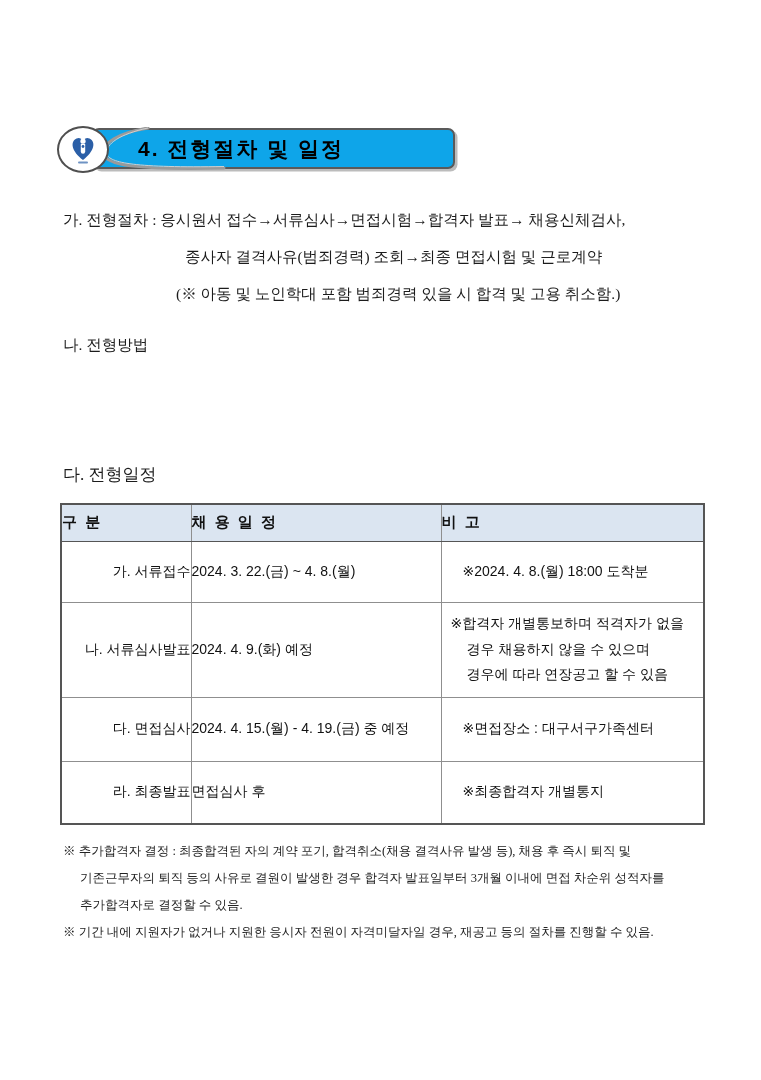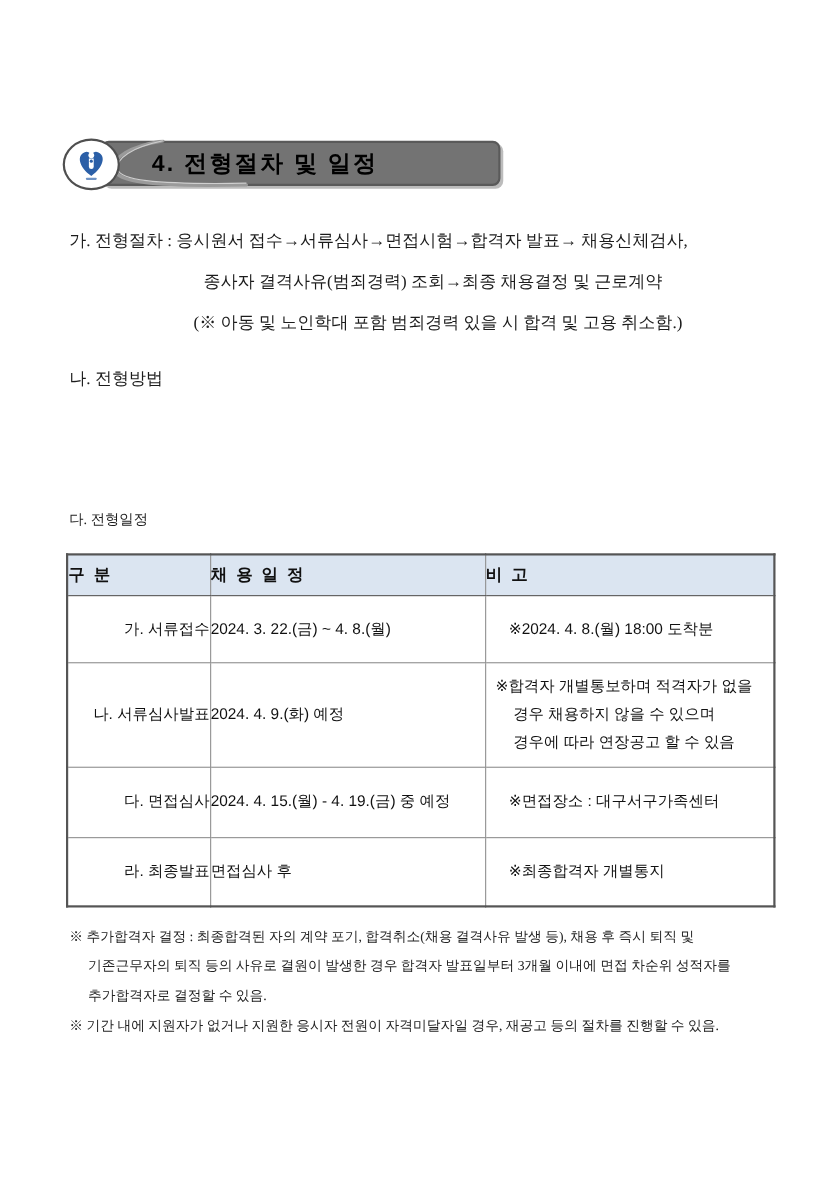--- a/index.html
+++ b/index.html
@@ -10,21 +10,21 @@
     --text-main:#1c1c1c;
   }
   *{margin:0;padding:0;box-sizing:border-box;}
   html,body{background:#ffffff;}
   body{font-family:"Liberation Serif","DejaVu Serif",serif;color:var(--text-main);}
   .page{position:relative;width:761px;height:1080px;background:#ffffff;overflow:hidden;}
 
   
   .banner{
     position:absolute;left:92px;top:128px;width:363px;height:41px;
-    background:#737373;border:2px solid #5a5a5a;border-radius:7px;
+    background:#0ea5e9;border:2px solid #5a5a5a;border-radius:7px;
     box-shadow:2.5px 2.5px 0 #bcbcbc;
   }
   .banner-title{
     position:absolute;left:44px;top:0;height:37px;line-height:37px;
     font-family:"Liberation Sans","DejaVu Sans",sans-serif;
     font-size:21px;font-weight:800;letter-spacing:2px;color:#000;white-space:nowrap;
   }
   .swoosh{position:absolute;left:94px;top:127px;width:140px;height:44px;z-index:3;pointer-events:none;}
   .logo-circle{
     position:absolute;left:57px;top:126px;width:52px;height:47px;
@@ -32,21 +32,21 @@
     z-index:4;display:flex;align-items:center;justify-content:center;
   }
 
   
   .sec{position:absolute;left:63px;width:660px;font-size:15.5px;color:var(--text-main);}
   .sec-procedure{top:201px;line-height:37px;}
   .sec-procedure .cont2{padding-left:122px;}
   .sec-procedure .cont3{padding-left:113px;}
   .sec-method{top:328px;line-height:33px;}
   .sec-method .item{padding-left:22px;}
-  .sec-schedule-title{top:463px;font-size:13px;}
+  .sec-schedule-title{top:463px;font-size:17px;}
 
   
   .sched-table{
     position:absolute;left:60px;top:503px;width:643px;
     border-collapse:collapse;table-layout:fixed;
     font-family:"Liberation Sans","DejaVu Sans",sans-serif;
     font-size:14px;color:#111;
     border:2px solid var(--border-dark);
   }
   .sched-table th,.sched-table td{border:1px solid var(--border-light);vertical-align:middle;}
@@ -89,21 +89,21 @@
       <path d="M16 27 C 5 19, 2.5 9, 9.5 5.6 C 13.4 3.8, 15.6 6.6, 16 9.4 C 16.4 6.6, 18.6 3.8, 22.5 5.6 C 29.5 9, 27 19, 16 27 Z" fill="#2b5fa7"></path>
       <circle cx="16" cy="8.2" r="2.6" fill="#ffffff"></circle>
       <path d="M13.8 11 h4.4 v7.5 a2.2 2.2 0 0 1 -4.4 0 Z" fill="#ffffff"></path>
       <circle cx="16" cy="13.5" r="1.4" fill="#2b5fa7"></circle>
       <rect x="11" y="28.6" width="10" height="2" rx="1" fill="#6f93c4"></rect>
     </svg>
   </div>
 
   <div class="sec sec-procedure">
     <div>가. 전형절차 : 응시원서 접수→서류심사→면접시험→합격자 발표→ 채용신체검사,</div>
-    <div class="cont2">종사자 결격사유(범죄경력) 조회→최종 채용결정 및 근로계약</div>
+    <div class="cont2">종사자 결격사유(범죄경력) 조회→최종 면접시험 및 근로계약</div>
     <div class="cont3">(※ 아동 및 노인학대 포함 범죄경력 있을 시 합격 및 고용 취소함.)</div>
   </div>
 
   <div class="sec sec-method">
     <div>나. 전형방법</div>
   </div>
 
   <div class="sec sec-schedule-title">다. 전형일정</div>
 
   <table class="sched-table">

